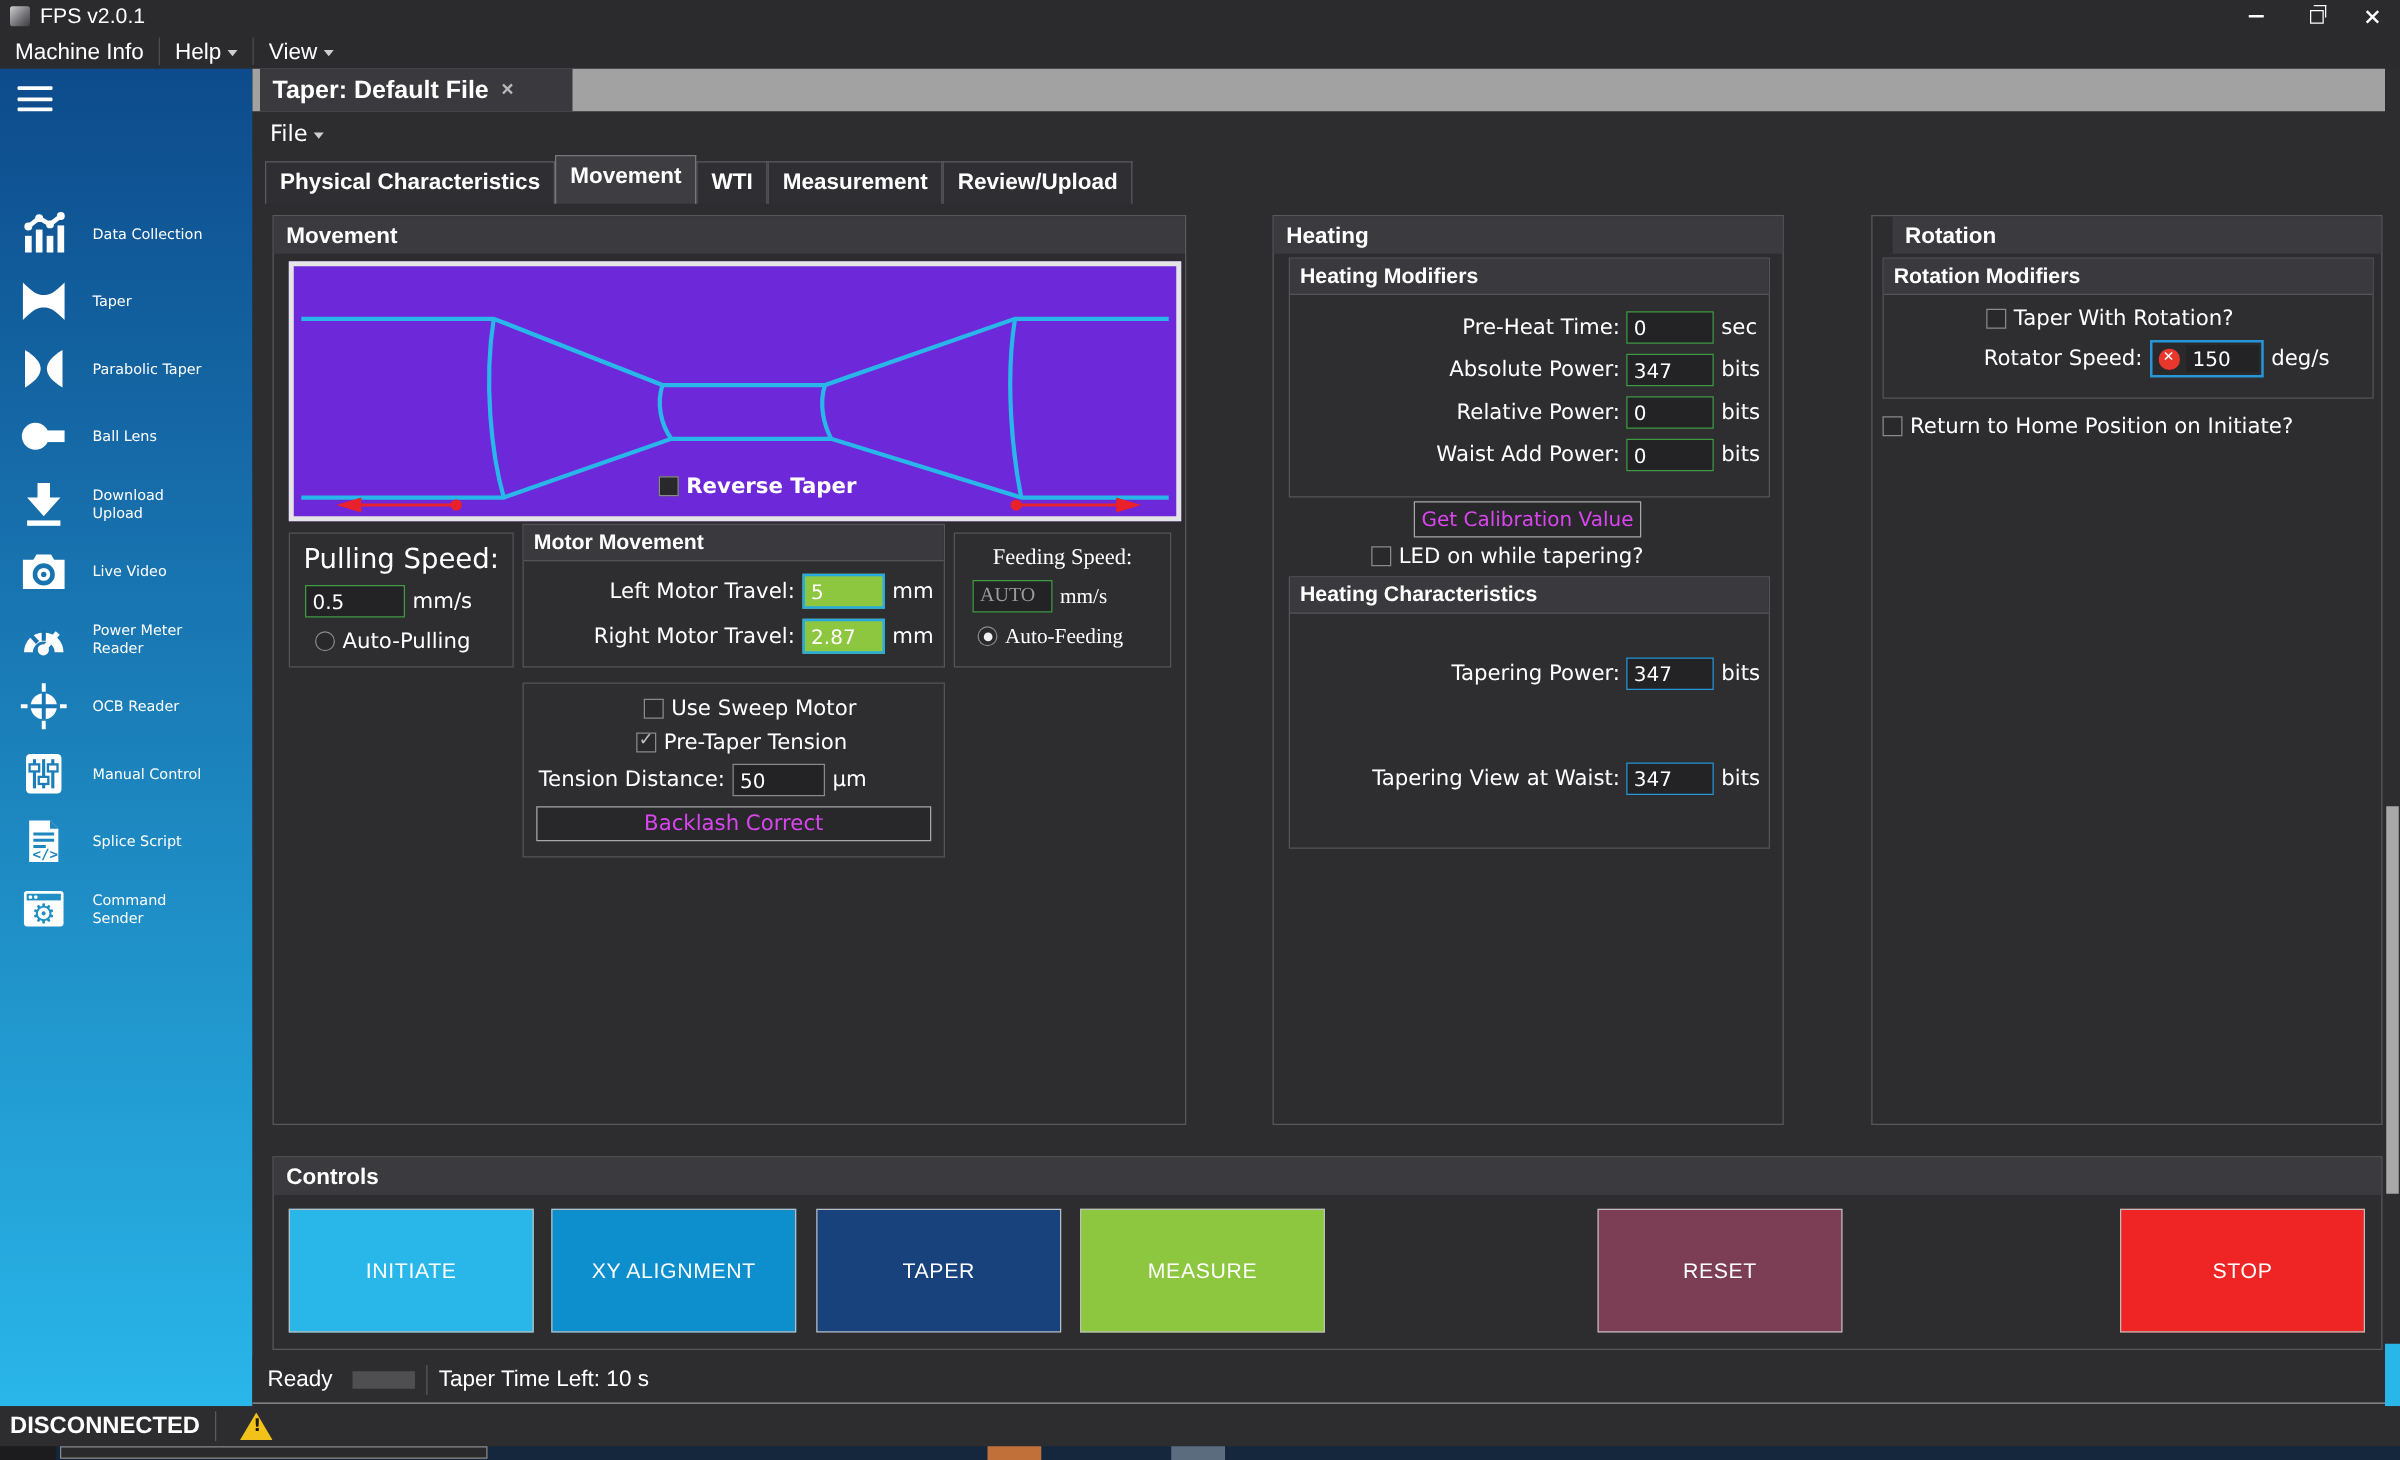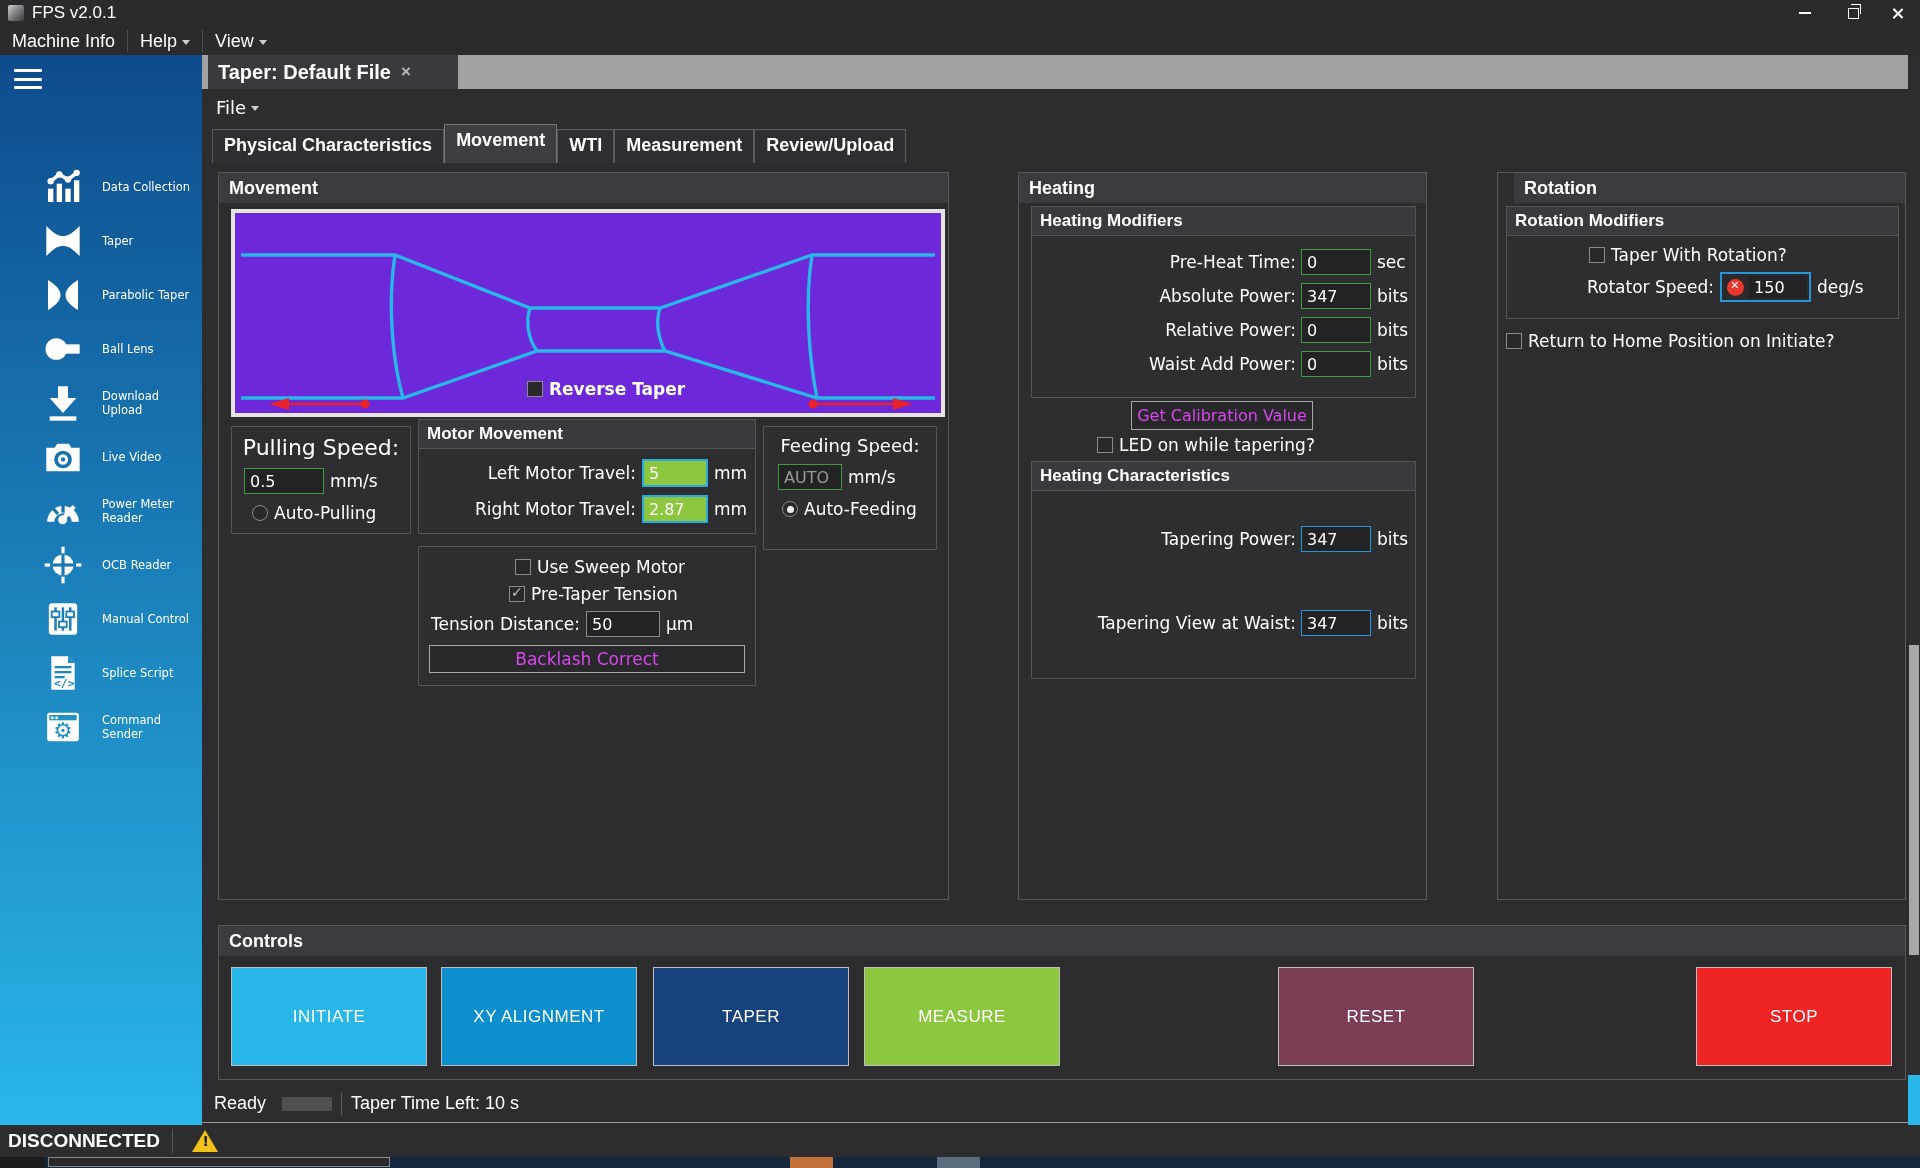--- a/index.html
+++ b/index.html
@@ -22,21 +22,21 @@
   .glyph-close::before{transform:rotate(45deg);} .glyph-close::after{transform:rotate(-45deg);}
   #menubar{left:0;top:27px;width:1920px;height:28px;background:#2b2b2e;display:flex;align-items:center;font-size:18px;}
   .menu-item{padding:0 12px;display:flex;align-items:center;gap:5px;font-family:"Liberation Sans",sans-serif;}
   .menu-sep{width:1px;height:22px;background:#4d4d50;}
   .caret{width:0;height:0;border-left:4px solid transparent;border-right:4px solid transparent;border-top:5px solid #cfcfcf;margin-top:3px;}
 
   
   #sidebar{left:0;top:55px;width:202px;height:1070px;background:linear-gradient(180deg,var(--sidebar_top),var(--sidebar_bottom));}
   #hamburger{left:14px;top:14px;width:28px;height:20px;display:flex;flex-direction:column;justify-content:space-between;cursor:pointer;}
   #hamburger div{height:3px;background:#fff;border-radius:1px;}
-  .side-item{position:absolute;left:0;width:202px;height:50px;display:flex;align-items:center;cursor:pointer;padding-left:28px;}
+  .side-item{position:absolute;left:0;width:202px;height:50px;display:flex;align-items:center;cursor:pointer;}
   .s-icon{width:42px;height:42px;margin-left:14px;flex:none;display:flex;align-items:center;justify-content:center;}
   .s-icon svg{width:40px;height:40px;fill:#fff;}
   .s-label{margin-left:18px;font-size:11.5px;line-height:1.25;color:#fff;width:92px;}
 
   
   #content{left:202px;top:55px;width:1706px;height:1070px;background:#2d2d30;}
   #tabstrip{left:0;top:0;width:1706px;height:34px;background:#a2a2a2;}
   #doc-tab{left:6px;top:0;width:250px;height:34px;background:#3a3a3e;display:flex;align-items:center;padding:0 10px;box-sizing:border-box;}
   #doc-tab .t{font-size:20px;} 
   #doc-tab .x{margin-left:10px;color:#b9b9b9;font-size:17px;cursor:pointer;}
@@ -356,21 +356,21 @@
           <span class="inp gf" style="width:52px;margin-left:6px;">5</span>
           <span class="unit">mm</span>
         </div>
         <div class="row" style="margin:8px 8px 0 0;justify-content:flex-end;">
           <span class="f-label">Right Motor Travel:</span>
           <span class="inp gf" style="width:52px;margin-left:6px;">2.87</span>
           <span class="unit">mm</span>
         </div>
       </div>
 
-      <div class="grp" style="left:544px;top:253px;width:174px;height:124px;">
+      <div class="grp" style="left:544px;top:253px;width:174px;height:108px;font-family:Liberation Serif, serif;">
         <div class="f-label" style="text-align:center;margin-top:8px;font-size:18px;">Feeding Speed:</div>
         <div class="row" style="margin:8px 0 0 14px;">
           <span class="inp gb dis" style="width:52px;">AUTO</span>
           <span class="unit">mm/s</span>
         </div>
         <div class="row on" style="margin:9px 0 0 18px;">
           <span class="rad"></span>
           <span class="chk-lbl">Auto-Feeding</span>
         </div>
       </div>

